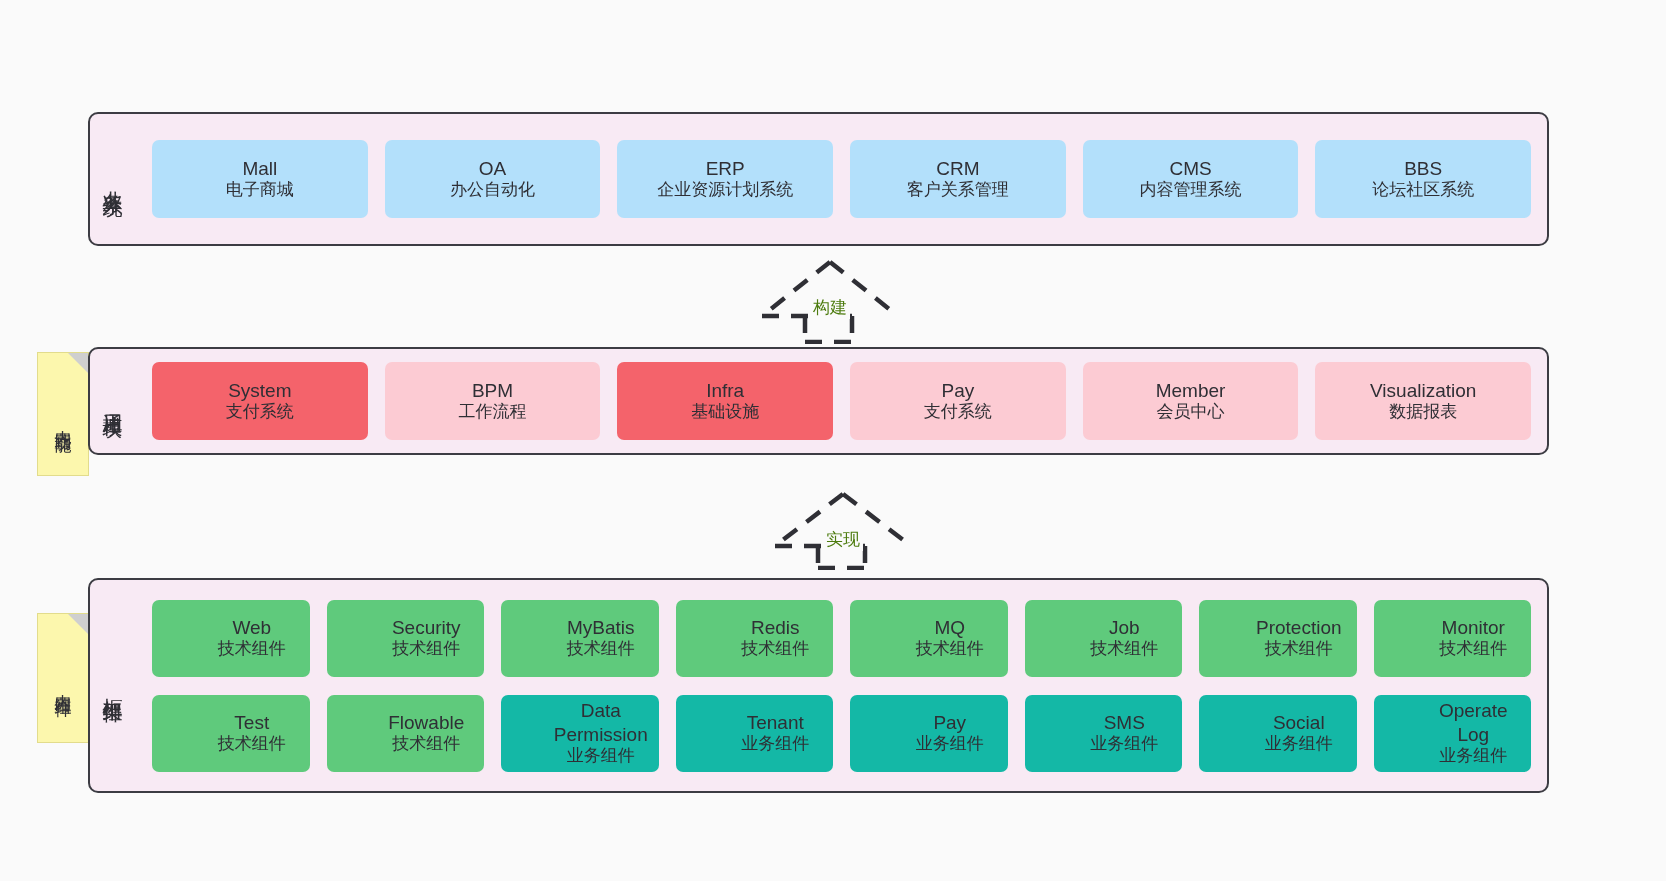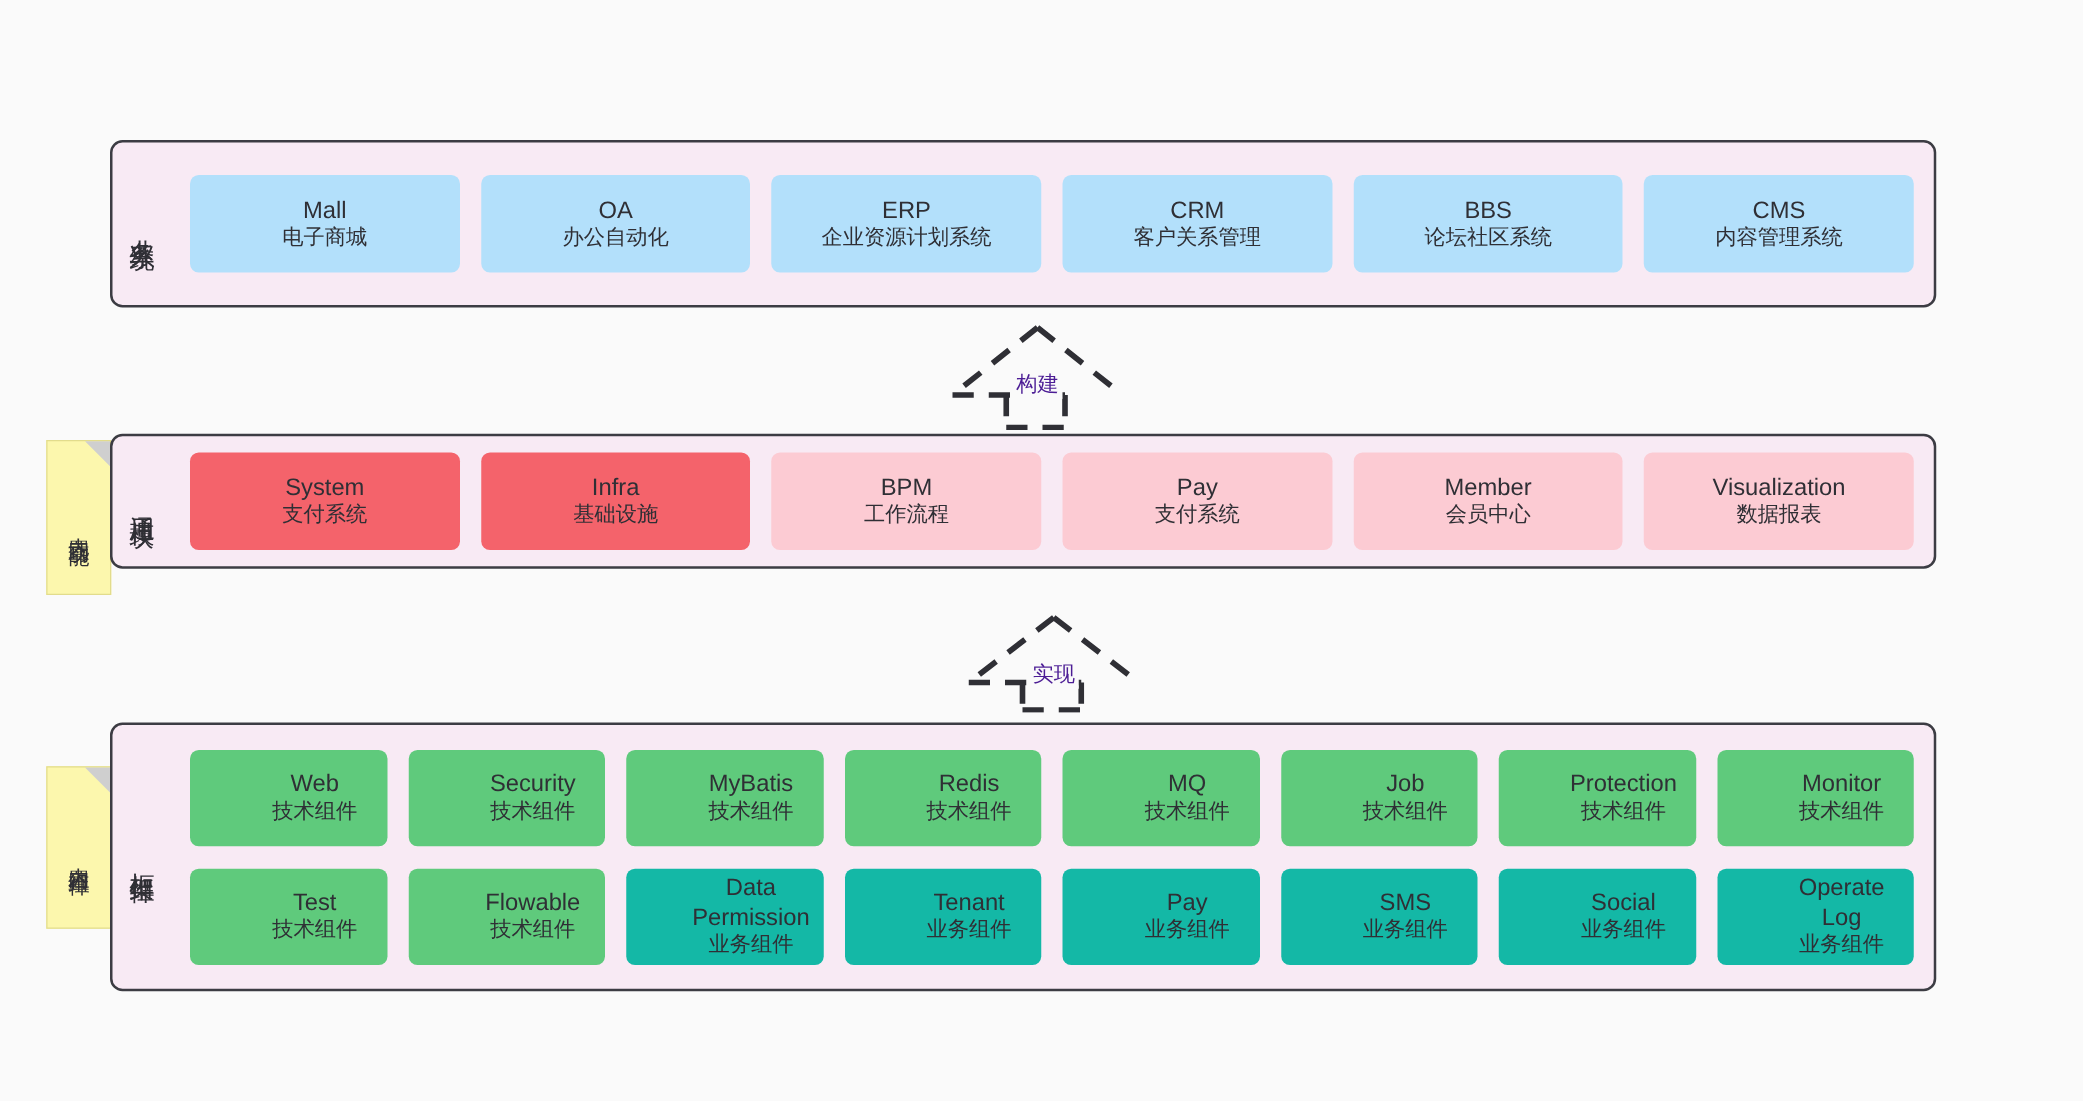--- a/index.html
+++ b/index.html
@@ -114,21 +114,21 @@
 
   
   .arrow { position: absolute; }
   .arrow svg { display: block; }
   .arrow .arrow-label {
     position: absolute;
     left: 50%;
     transform: translateX(-50%);
     top: 38px;
     font-size: 17px;
-    color: #4c1d95;
+    color: #4d7c0f;
     background: #fafafa;
     padding: 0 3px;
     white-space: nowrap;
   }
   #arrow-build     { left: 757px; top: 258px; width: 146px; height: 86px; }
   #arrow-implement { left: 770px; top: 490px; width: 146px; height: 80px; }
 </style>
 </head>
 <body>
 
@@ -146,26 +146,26 @@
       </div>
       <div class="node blue">
         <span class="title">ERP</span>
         <span class="sub">企业资源计划系统</span>
       </div>
       <div class="node blue">
         <span class="title">CRM</span>
         <span class="sub">客户关系管理</span>
       </div>
       <div class="node blue">
+        <span class="title">CMS</span>
+        <span class="sub">内容管理系统</span>
+      </div>
+      <div class="node blue">
         <span class="title">BBS</span>
         <span class="sub">论坛社区系统</span>
-      </div>
-      <div class="node blue">
-        <span class="title">CMS</span>
-        <span class="sub">内容管理系统</span>
       </div>
     </div>
   </div>
 </div>
 
 <div class="arrow" id="arrow-build">
   <svg width="146" height="86" viewBox="0 0 146 86">
     <path d="M73 4 L141 58 M73 4 L5 58" fill="none" stroke="#2f2f35" stroke-width="4.5" stroke-dasharray="17 12" stroke-linecap="butt"></path>
     <path d="M5 58 L95 58" fill="none" stroke="#2f2f35" stroke-width="4.5" stroke-dasharray="17 12" stroke-linecap="butt"></path>
     <path d="M48 58 L48 84 M95 58 L95 84 M48 84 L95 84" fill="none" stroke="#2f2f35" stroke-width="4.5" stroke-dasharray="17 12" stroke-linecap="butt"></path>
@@ -177,27 +177,27 @@
   <span>内置功能</span>
 </div>
 <div class="layer" id="layer-common">
   <div class="layer-label">通用模块</div>
   <div class="layer-body">
     <div class="row">
       <div class="node red">
         <span class="title">System</span>
         <span class="sub">支付系统</span>
       </div>
+      <div class="node pink">
+        <span class="title">BPM</span>
+        <span class="sub">工作流程</span>
+      </div>
       <div class="node red">
         <span class="title">Infra</span>
         <span class="sub">基础设施</span>
-      </div>
-      <div class="node pink">
-        <span class="title">BPM</span>
-        <span class="sub">工作流程</span>
       </div>
       <div class="node pink">
         <span class="title">Pay</span>
         <span class="sub">支付系统</span>
       </div>
       <div class="node pink">
         <span class="title">Member</span>
         <span class="sub">会员中心</span>
       </div>
       <div class="node pink">

